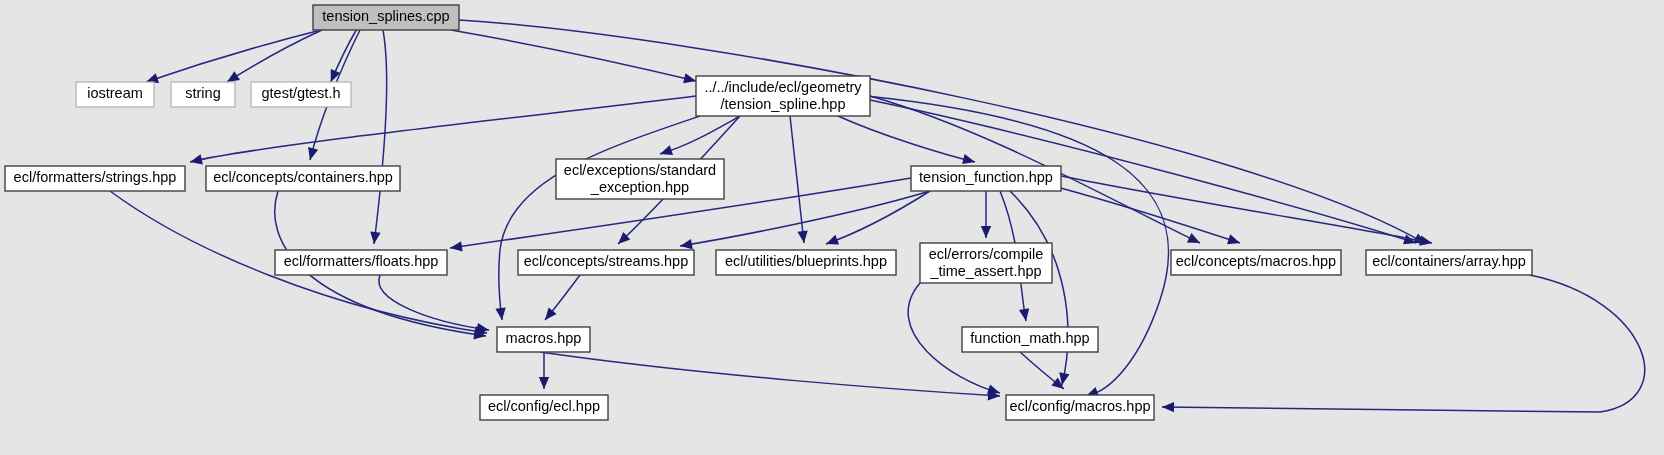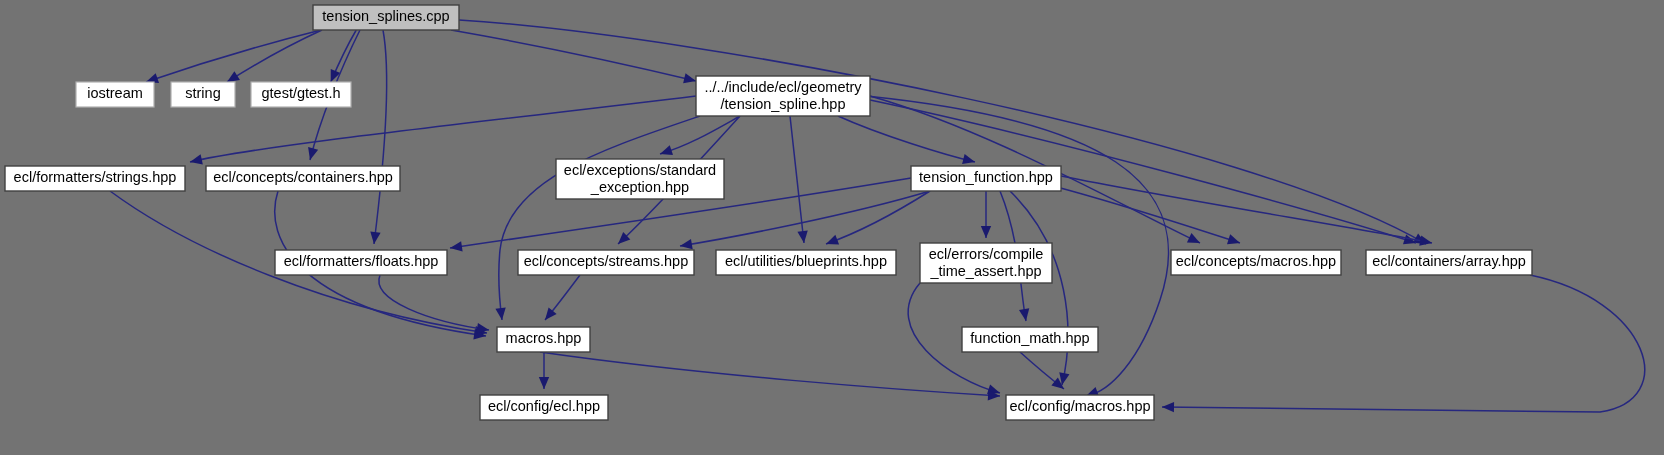--- a/index.html
+++ b/index.html
@@ -9,21 +9,21 @@
     background: #ffffff;
   }
   body {
     font-family: "Liberation Sans", sans-serif;
   }
   #graph-wrap {
     position: relative;
     width: 1664px;
     height: 455px;
     overflow: hidden;
-    background: #737373;
+    background: #e5e5e5;
   }
   svg#depgraph {
     display: block;
     width: 1664px;
     height: 455px;
   }
   .node-box {
     fill: #ffffff;
     stroke: #404040;
     stroke-width: 1.4px;

